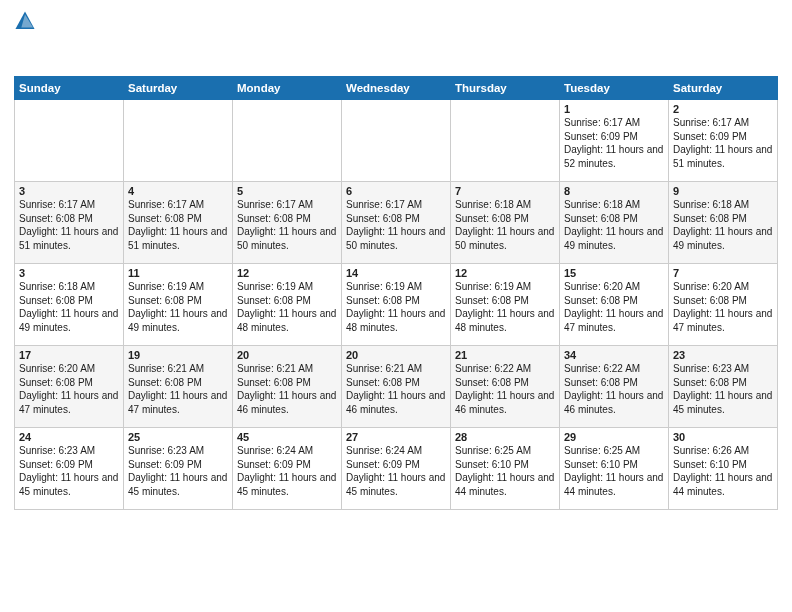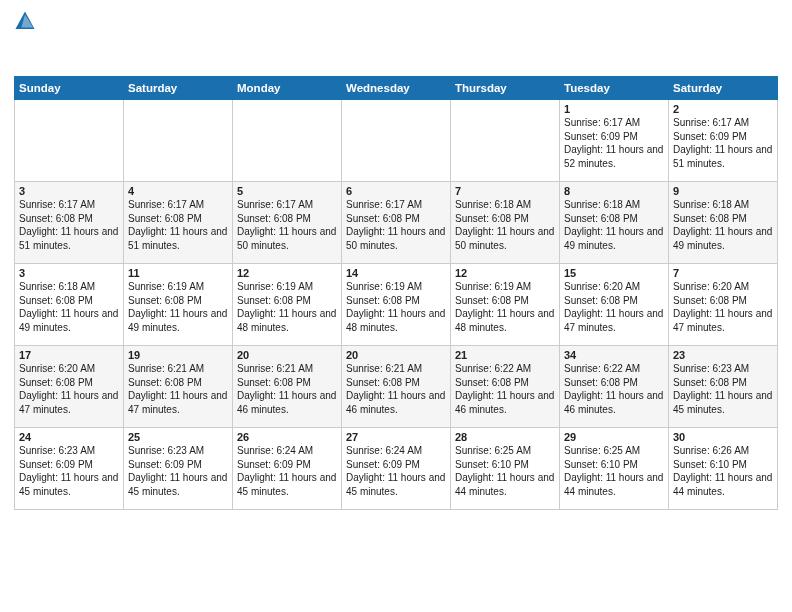--- a/index.html
+++ b/index.html
@@ -277,21 +277,21 @@
 Sunset: 6:09 PM
 Daylight: 11 hours and 45 minutes.</div>
           </td>
           <td>
             <span class="day-num">25</span>
             <div class="day-info" style="white-space: pre-line;">Sunrise: 6:23 AM
 Sunset: 6:09 PM
 Daylight: 11 hours and 45 minutes.</div>
           </td>
           <td>
-            <span class="day-num">26</span>
+            <span class="day-num">45</span>
             <div class="day-info" style="white-space: pre-line;">Sunrise: 6:24 AM
 Sunset: 6:09 PM
 Daylight: 11 hours and 45 minutes.</div>
           </td>
           <td>
             <span class="day-num">27</span>
             <div class="day-info" style="white-space: pre-line;">Sunrise: 6:24 AM
 Sunset: 6:09 PM
 Daylight: 11 hours and 45 minutes.</div>
           </td>

